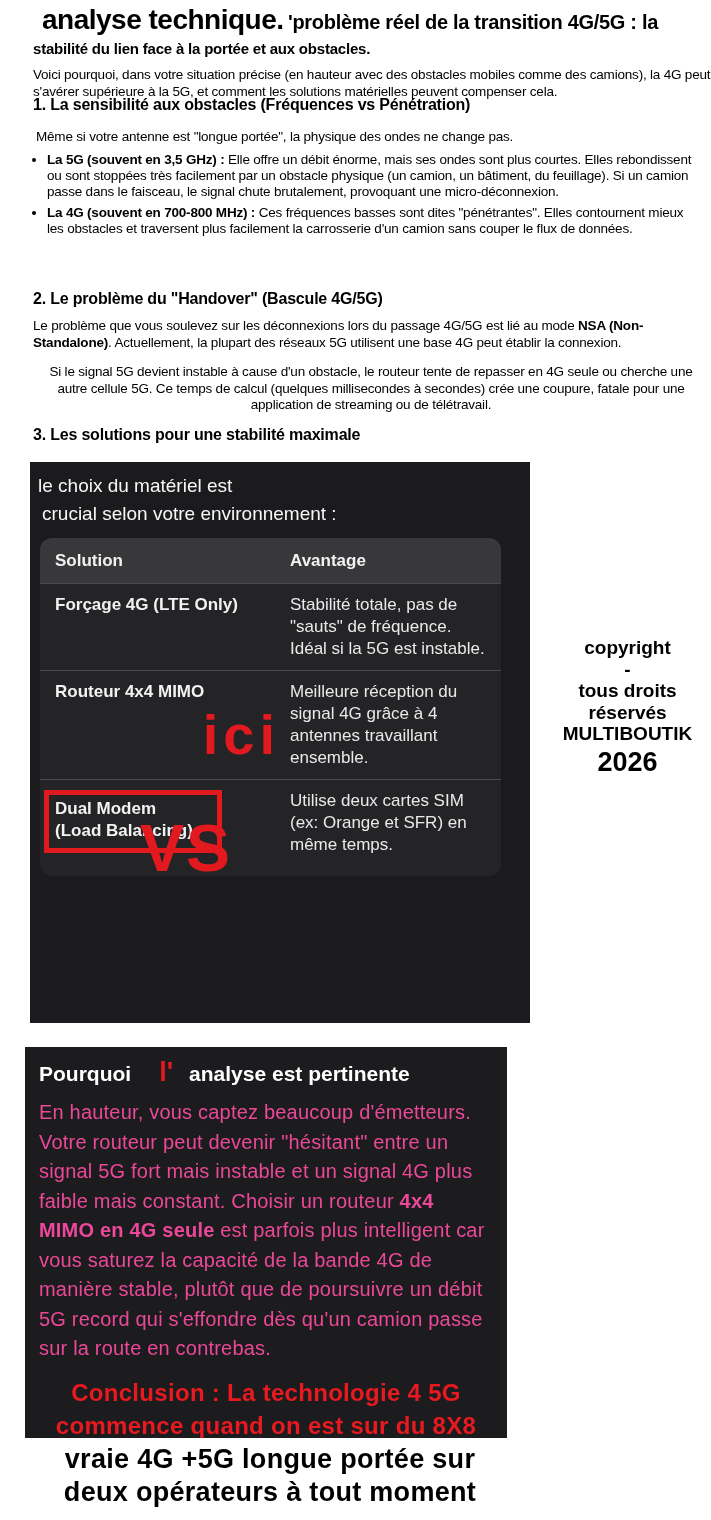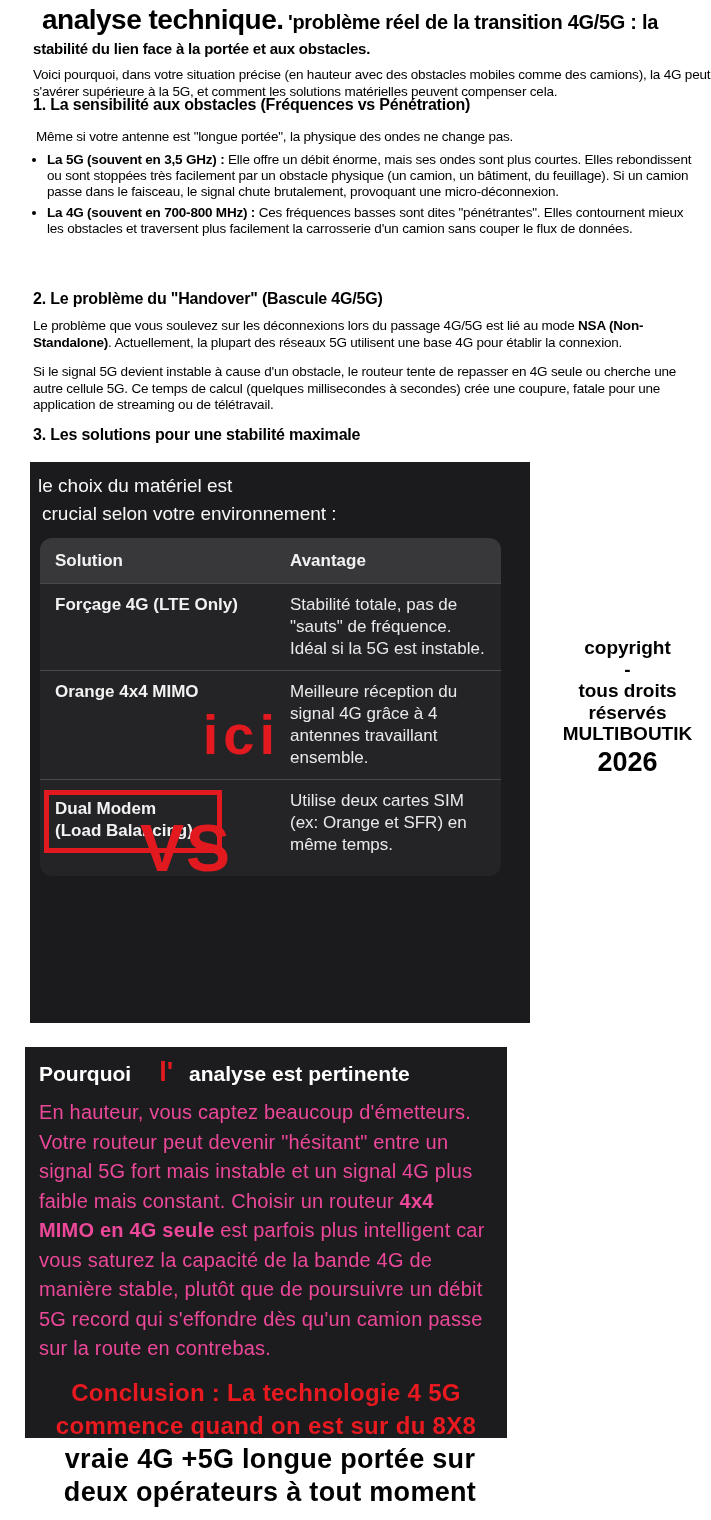--- a/index.html
+++ b/index.html
@@ -13,21 +13,21 @@
   .title-line2{left:33px;top:40px;font-size:15px;font-weight:bold;letter-spacing:-0.2px;}
   .intro{left:33px;top:66px;width:678px;font-size:13.5px;line-height:17px;letter-spacing:-0.2px;}
   .h-sec{font-size:16px;font-weight:bold;letter-spacing:-0.2px;}
   .h1{left:33px;top:96px;}
   .p1{left:36px;top:129px;width:660px;font-size:13.5px;letter-spacing:-0.2px;}
   .bullets{left:33px;top:152px;width:645px;font-size:13.5px;line-height:16px;letter-spacing:-0.2px;
            margin:0;padding-left:14px;}
   .bullets li{margin-bottom:5px;}
   .h2{left:33px;top:290px;}
   .p2{left:33px;top:318px;width:676px;font-size:13.5px;line-height:16.5px;letter-spacing:-0.2px;}
-  .p3{left:33px;top:364px;width:676px;font-size:13.5px;line-height:16.5px;letter-spacing:-0.2px;}
+  .p3{left:33px;top:364px;width:676px;font-size:13.5px;line-height:16.5px;letter-spacing:-0.2px;text-align:center;}
   .h3{left:33px;top:426px;}
   .bold{font-weight:bold;}
   
   .table-box{left:30px;top:462px;width:500px;height:561px;background:#1b1b1d;color:#f2f2f2;box-sizing:border-box;}
   .tb-title{padding:10px 0 0 8px;font-size:19px;line-height:28px;color:#f7f7f7;}
   .tb-title .l2{padding-left:4px;}
   .table-card{position:relative;margin:10px 29px 0 10px;background:#242427;border-radius:12px;}
   .t-row{display:grid;grid-template-columns:235px 1fr;padding:10px 10px 10px 15px;
          border-top:1px solid #4a4a4d;box-sizing:border-box;font-size:17px;line-height:22px;}
   .t-head{border-top:none;background:#38383b;border-radius:12px 12px 0 0;min-height:45px;
@@ -79,21 +79,21 @@
     <li>
       <span class="bold">La 5G (souvent en 3,5 GHz) :</span><span> Elle offre un débit énorme, mais ses ondes sont plus courtes. Elles rebondissent ou sont stoppées très facilement par un obstacle physique (un camion, un bâtiment, du feuillage). Si un camion passe dans le faisceau, le signal chute brutalement, provoquant une micro-déconnexion.</span>
     </li>
     <li>
       <span class="bold">La 4G (souvent en 700-800 MHz) :</span><span> Ces fréquences basses sont dites "pénétrantes". Elles contournent mieux les obstacles et traversent plus facilement la carrosserie d'un camion sans couper le flux de données.</span>
     </li>
   </ul>
 
   <div class="abs h-sec h2">2. Le problème du "Handover" (Bascule 4G/5G)</div>
   <div class="abs p2">
-    <span>Le problème que vous soulevez sur les déconnexions lors du passage 4G/5G est lié au mode </span><span class="bold">NSA (Non-Standalone)</span><span>. Actuellement, la plupart des réseaux 5G utilisent une base 4G pour établir la connexion.</span>
+    <span>Le problème que vous soulevez sur les déconnexions lors du passage 4G/5G est lié au mode </span><span class="bold">NSA (Non-Standalone)</span><span>. Actuellement, la plupart des réseaux 5G utilisent une base 4G peut établir la connexion.</span>
   </div>
   <div class="abs p3">Si le signal 5G devient instable à cause d'un obstacle, le routeur tente de repasser en 4G seule ou cherche une autre cellule 5G. Ce temps de calcul (quelques millisecondes à secondes) crée une coupure, fatale pour une application de streaming ou de télétravail.</div>
 
   <div class="abs h-sec h3">3. Les solutions pour une stabilité maximale</div>
 
   <div class="abs table-box">
     <div class="tb-title">
       <div>le choix du matériel est</div>
       <div class="l2">crucial selon votre environnement :</div>
     </div>
@@ -101,21 +101,21 @@
       <div class="t-row t-head">
         <div>Solution</div>
         <div>Avantage</div>
       </div>
       <div class="t-row r1">
         <div class="sol">Forçage 4G (LTE Only)</div>
         <div class="adv">Stabilité totale, pas de "sauts" de fréquence. Idéal si la 5G est instable.</div>
       </div>
       <div class="t-row r2">
         <div class="sol">
-          <span>Orange 4x4 MIMO</span>
+          <span>Routeur 4x4 MIMO</span>
           <div class="ici">ici</div>
         </div>
         <div class="adv">Meilleure réception du signal 4G grâce à 4 antennes travaillant ensemble.</div>
       </div>
       <div class="t-row r3">
         <div class="sol">
           <span class="redbox1">Dual Modem (Load Balancing)</span>
         </div>
         <div class="adv">Utilise deux cartes SIM (ex: Orange et SFR) en même temps.</div>
       </div>

